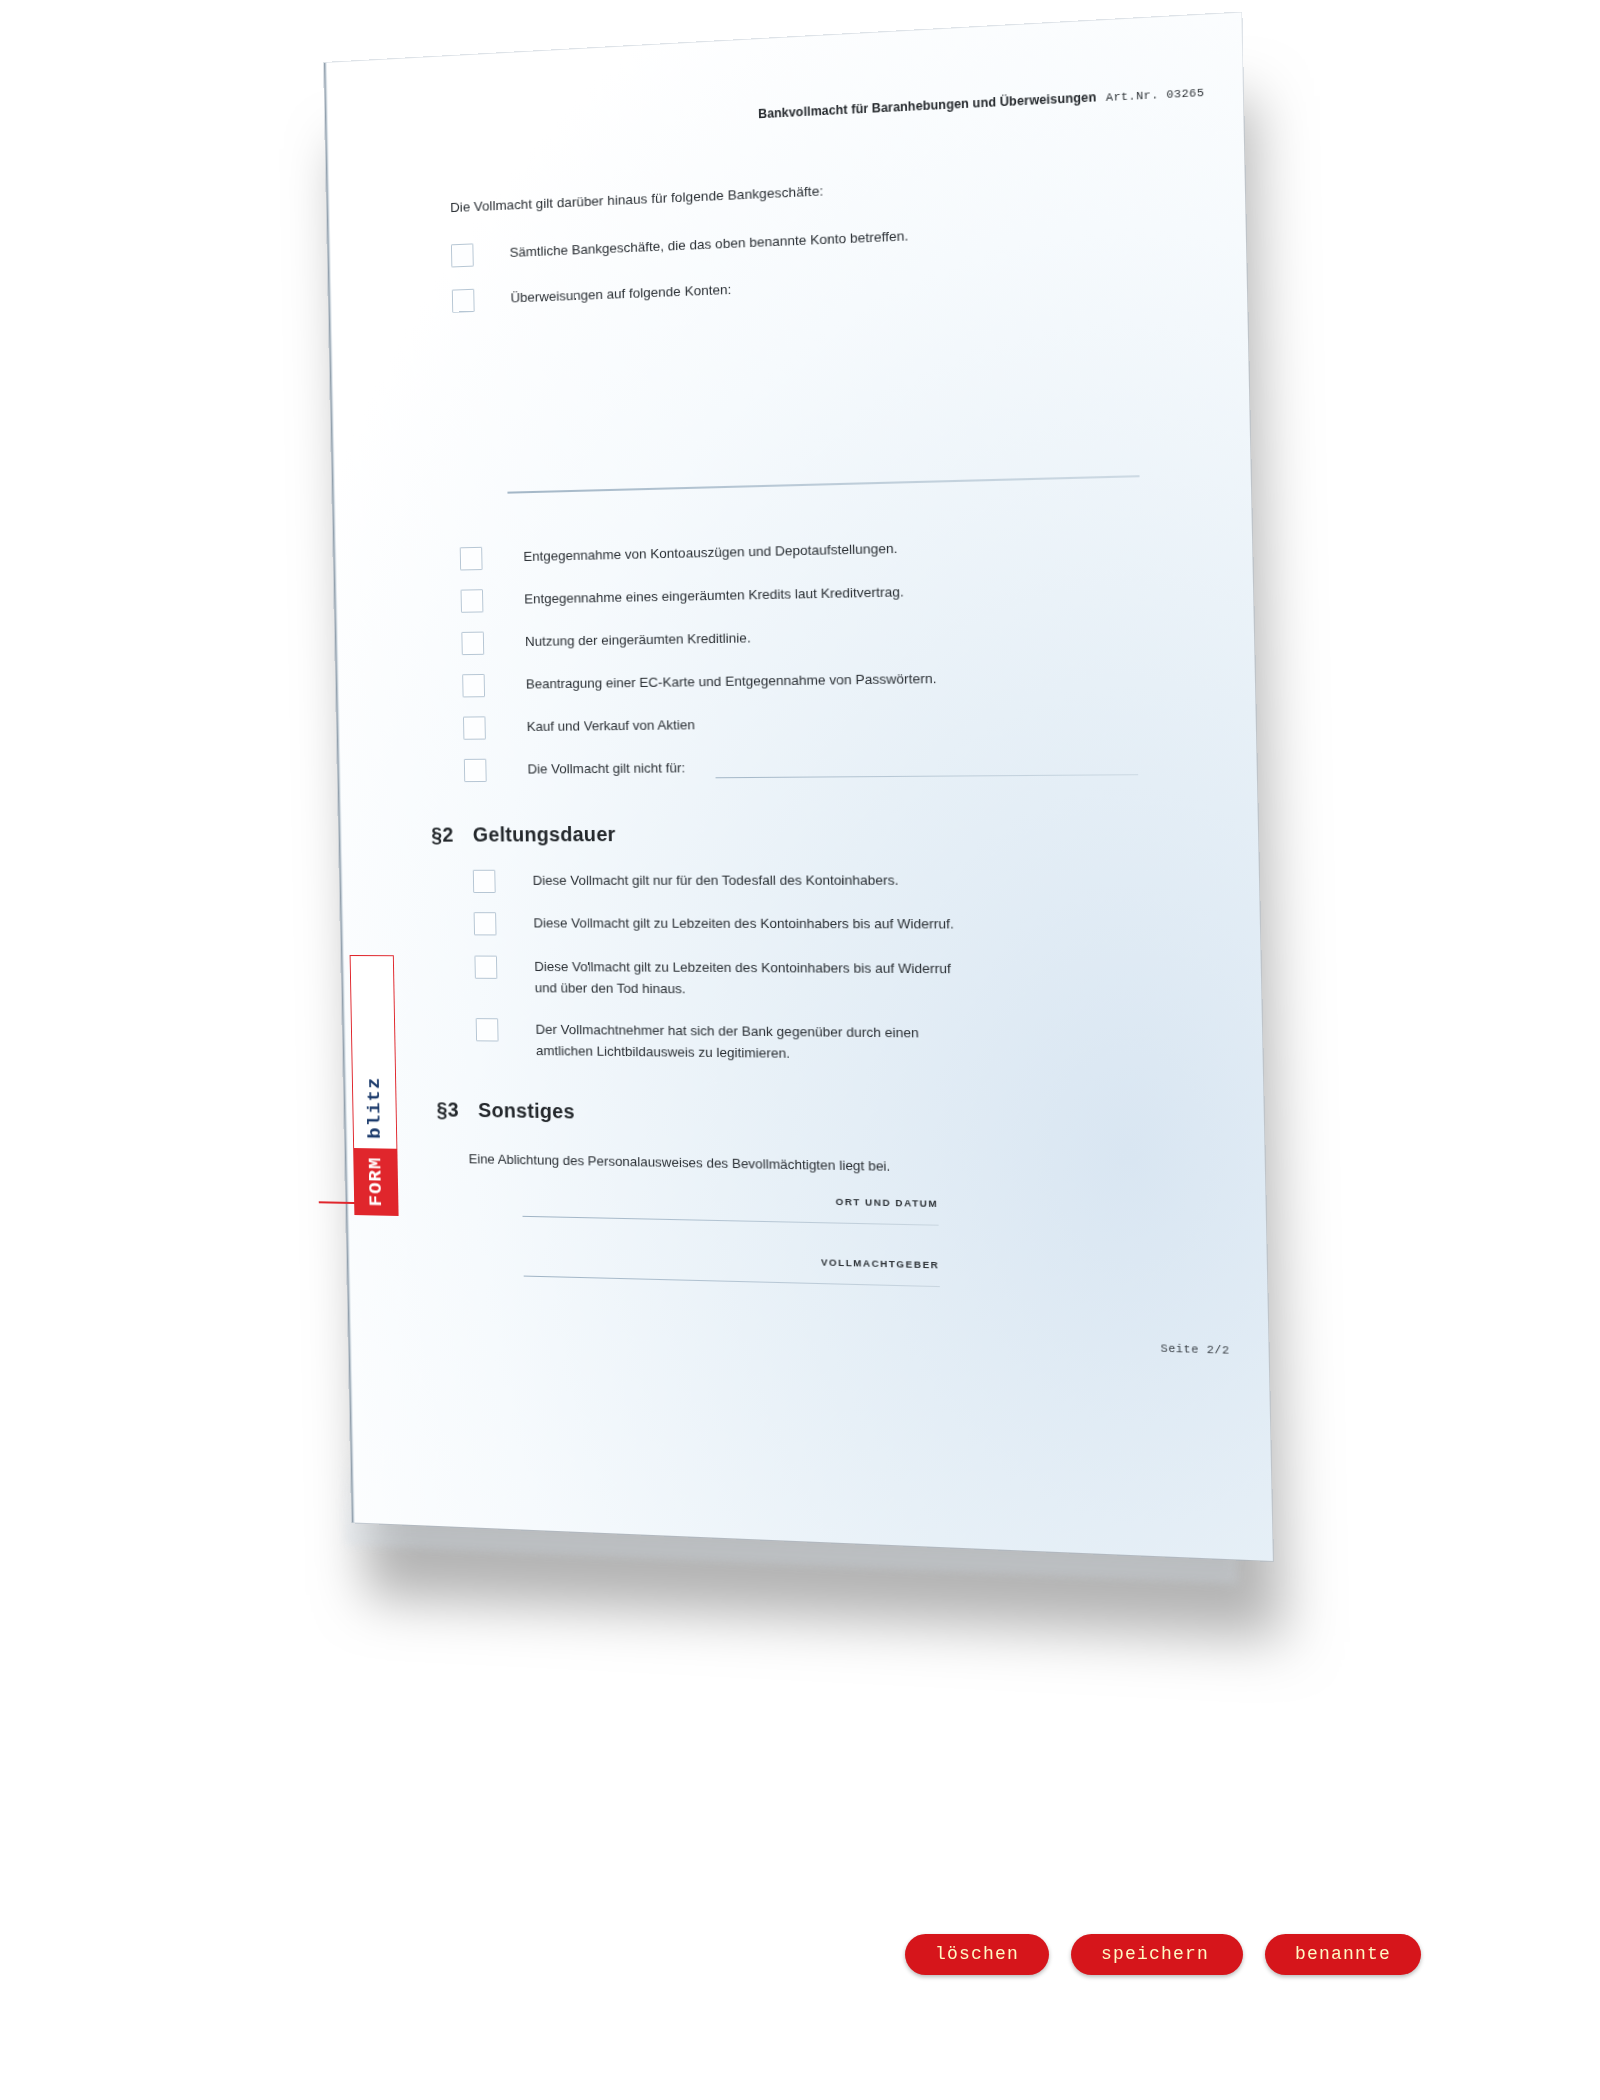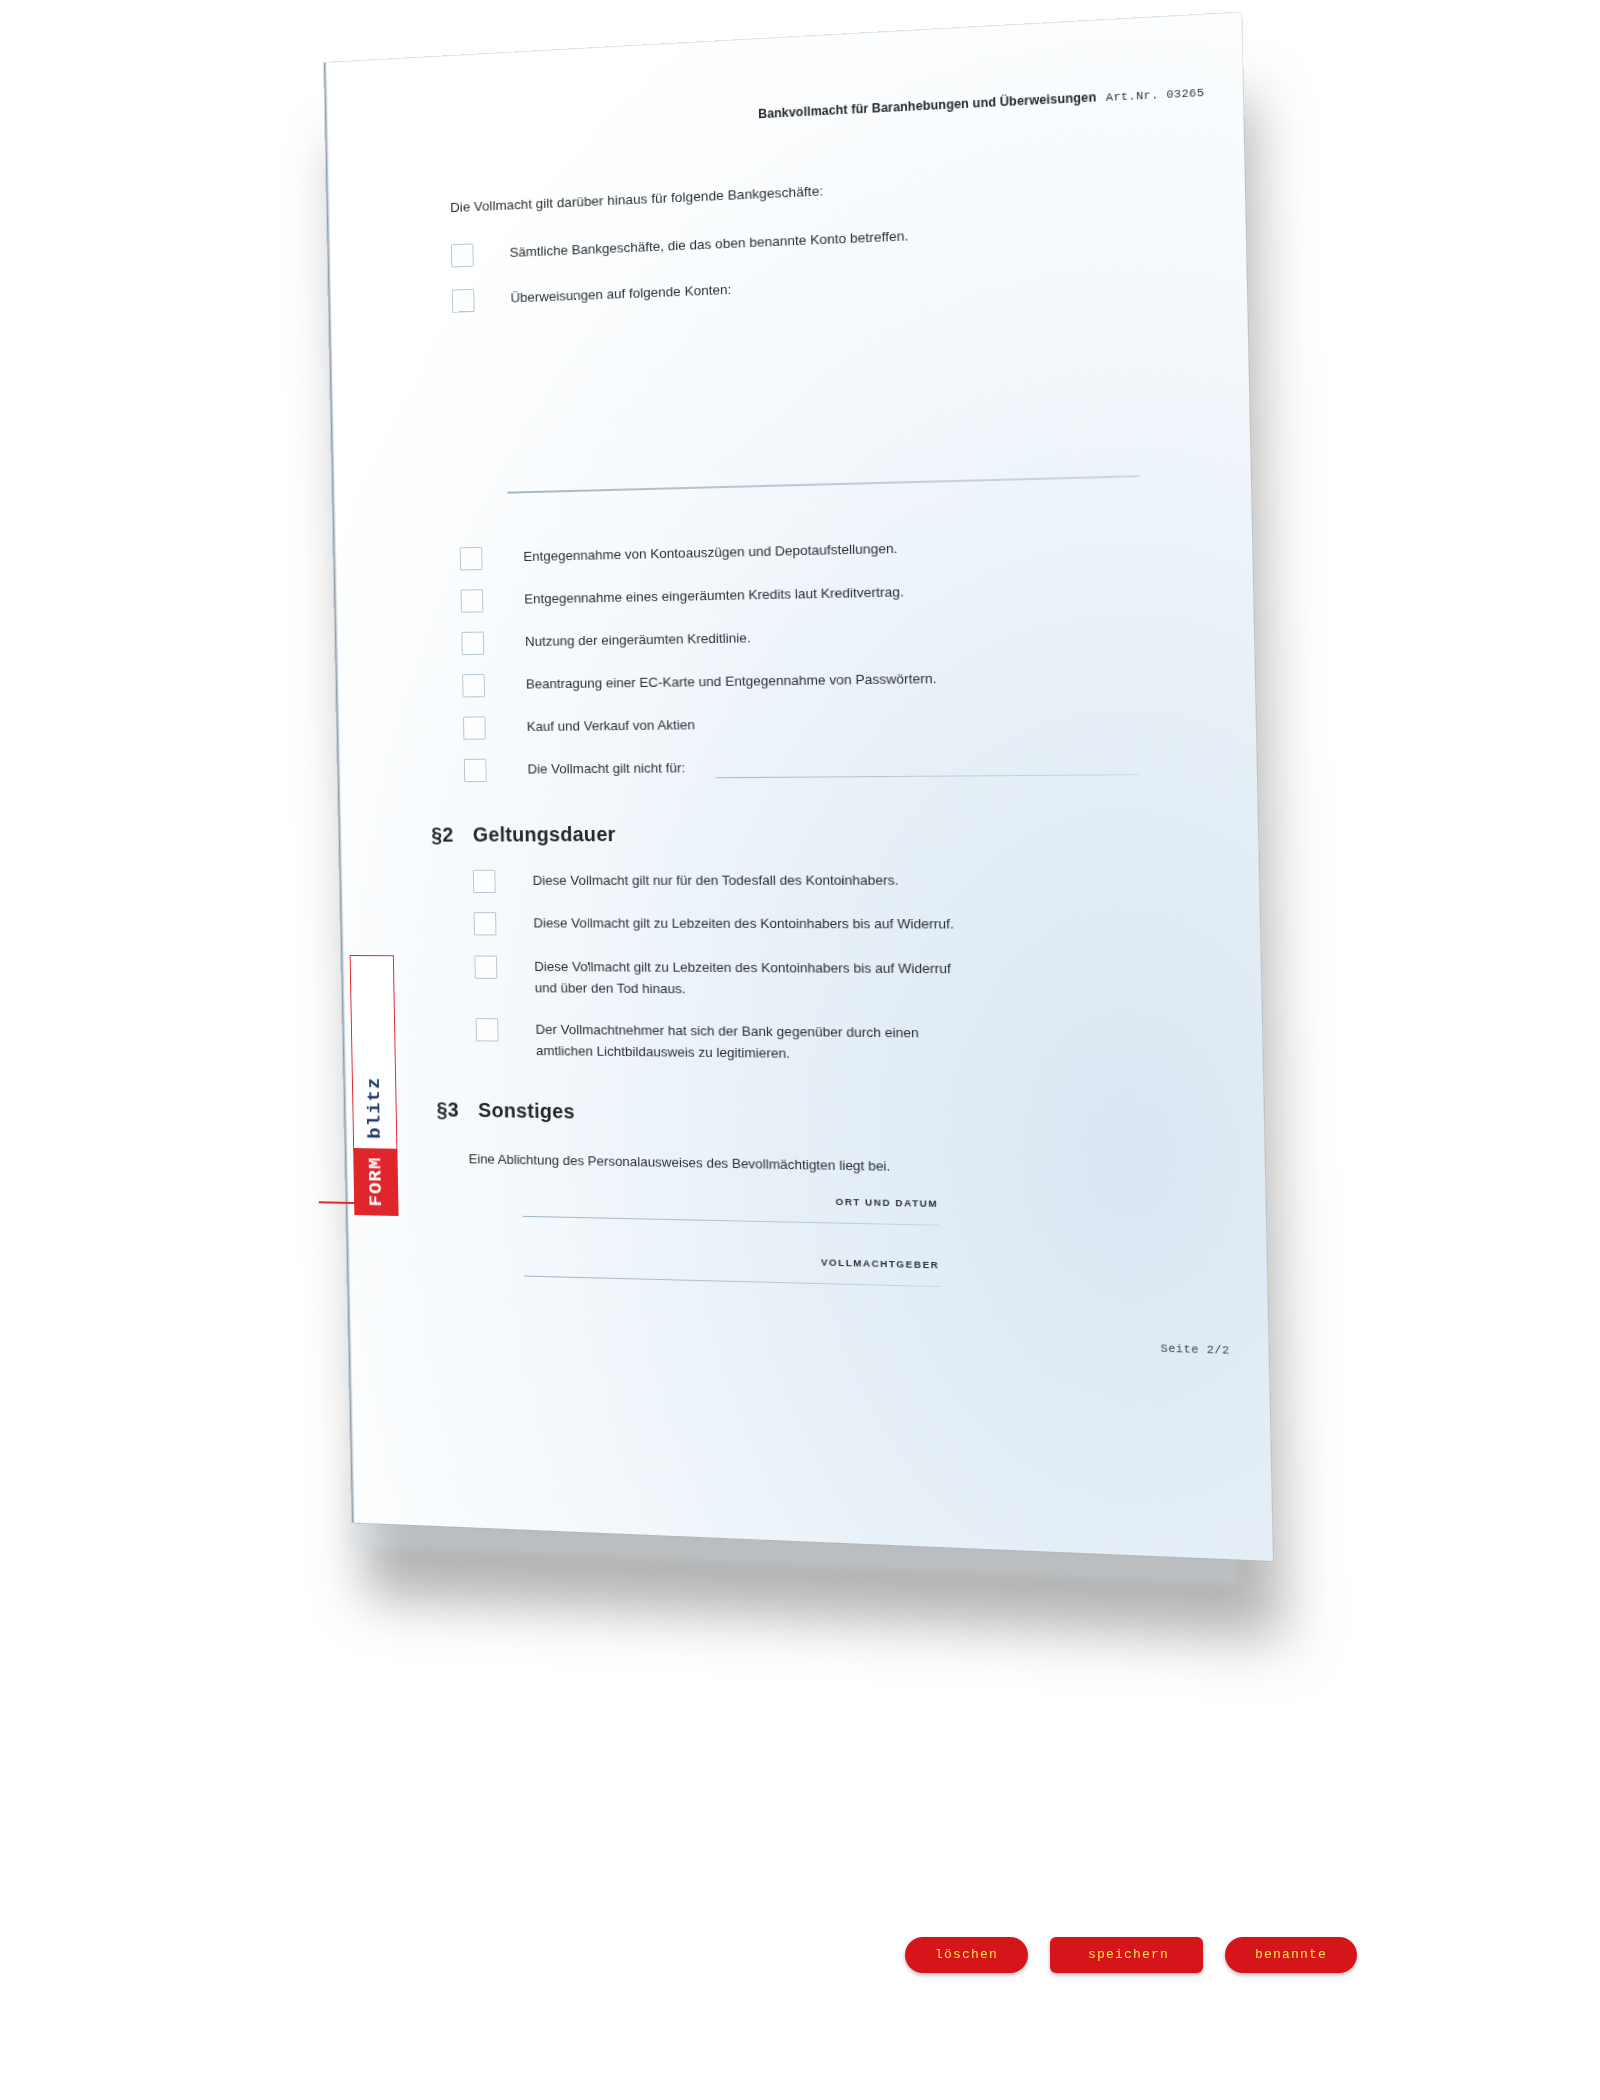--- a/index.html
+++ b/index.html
@@ -143,32 +143,32 @@
   }
 
   
   .btnbar{
     position:absolute;
     left:330px; bottom:36px;
     display:flex; align-items:center; gap:22px;
   }
   .btn{
     background:#d6151b;
-    color:#fde047;
-    font-family:"Liberation Mono", monospace;
-    font-size:13px;
+    color:#fef9c3;
+    font-family:"Liberation Mono", monospace;
+    font-size:18px;
     letter-spacing:1.2px;
     border:none;
     border-radius:26px;
     padding:11px 30px 12px 30px;
     box-shadow:0 2px 4px rgba(0,0,0,.28);
     cursor:pointer;
     line-height:1;
   }
-  .btn.save{ padding-left:38px; padding-right:34px;border-radius:6px; }
+  .btn.save{ padding-left:30px; padding-right:34px; }
   .btn.print{ padding-left:30px; padding-right:30px; }
 
   
   #logo{
     position:absolute;
     left:352px; top:955px;
     width:46px; height:260px;
     transform: rotateY(-9.5deg) rotateZ(-1.1deg) skewY(1.3deg);
     transform-origin:0 50%;
   }

